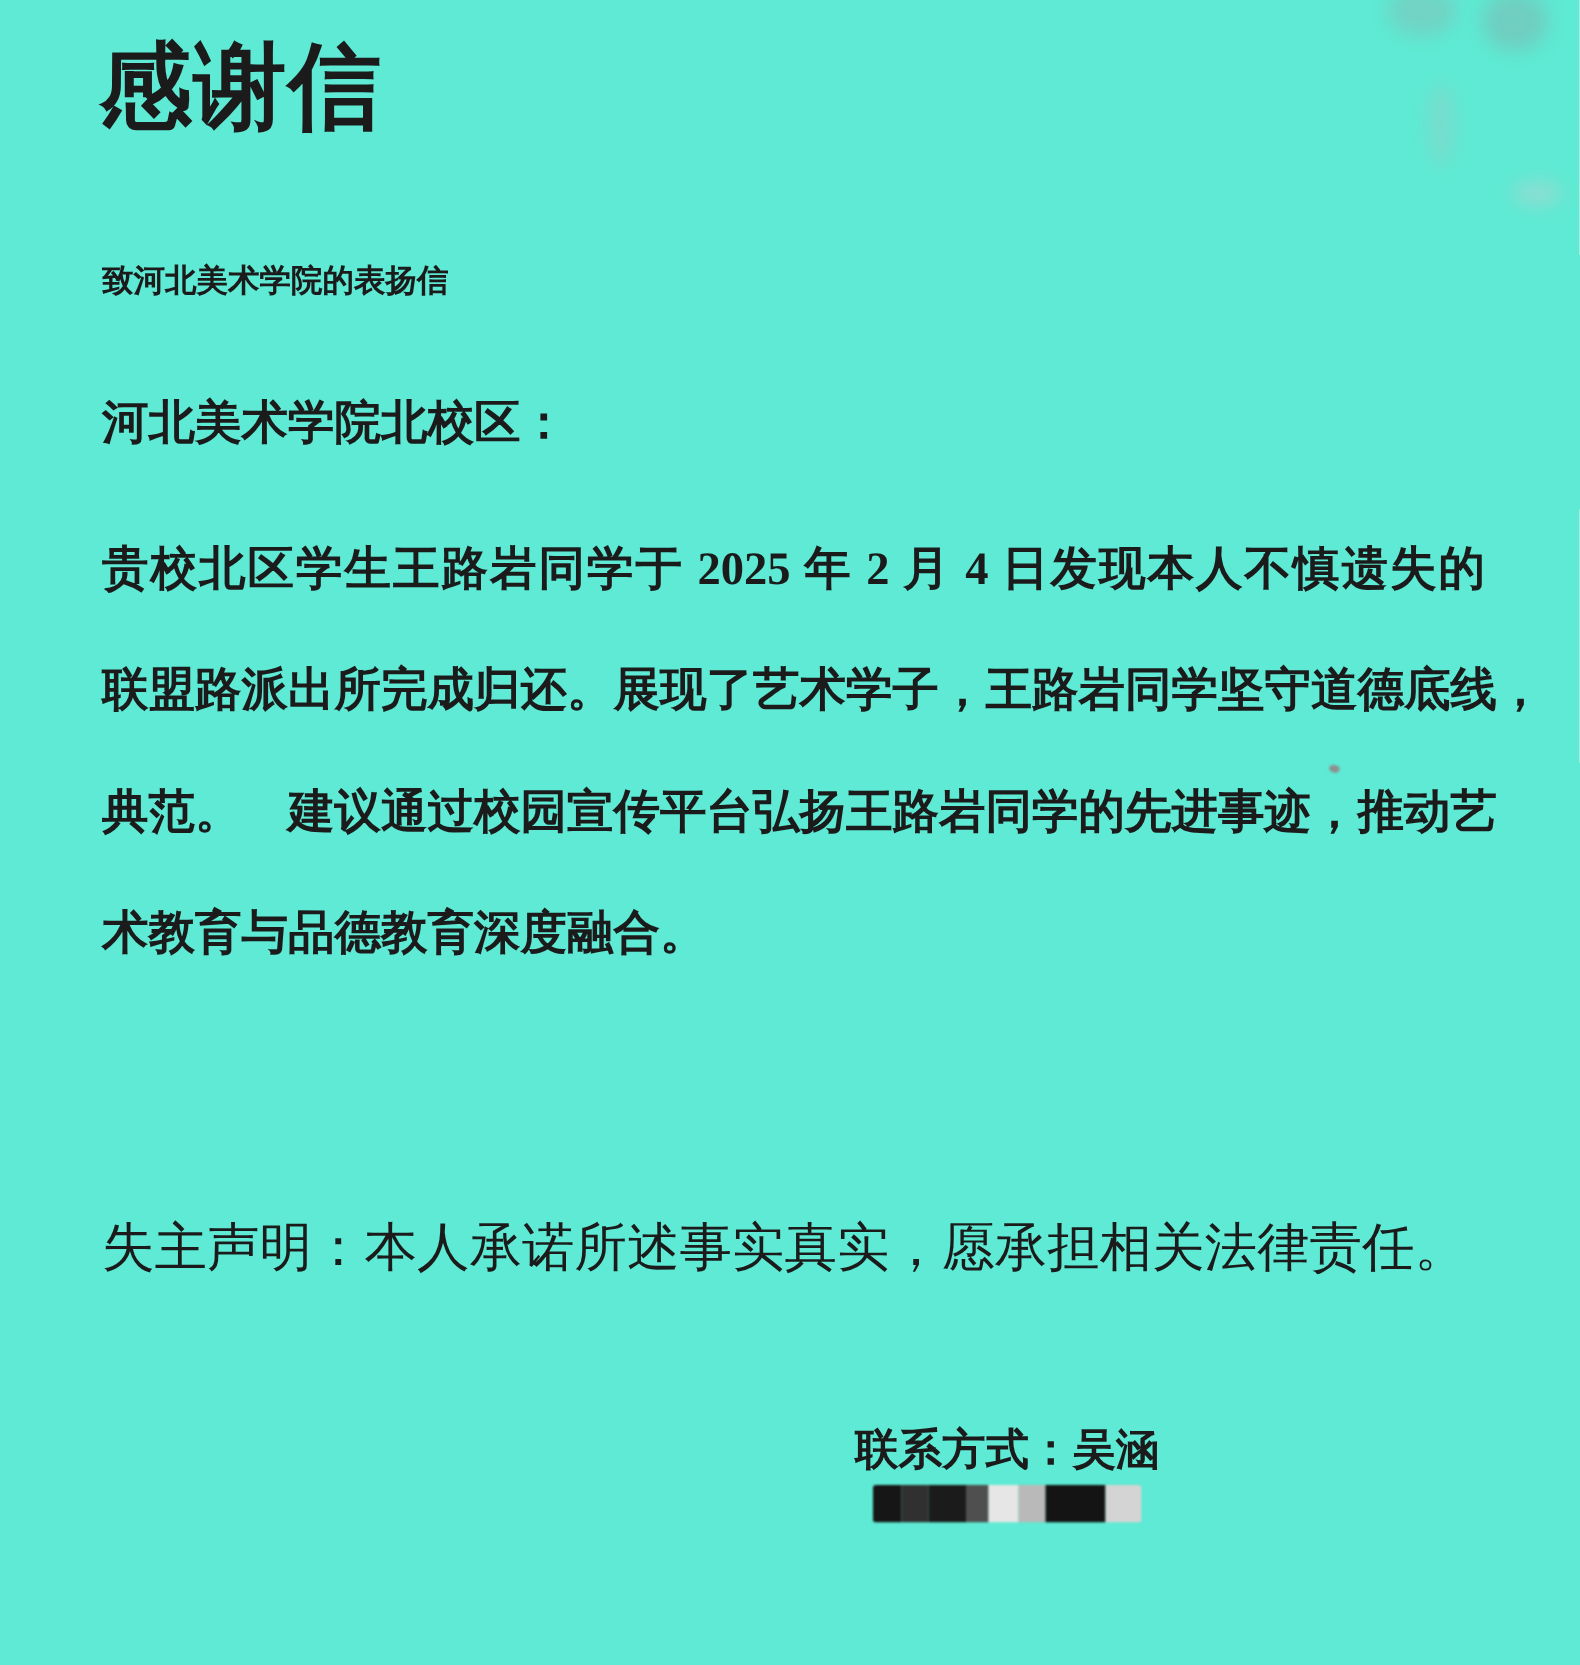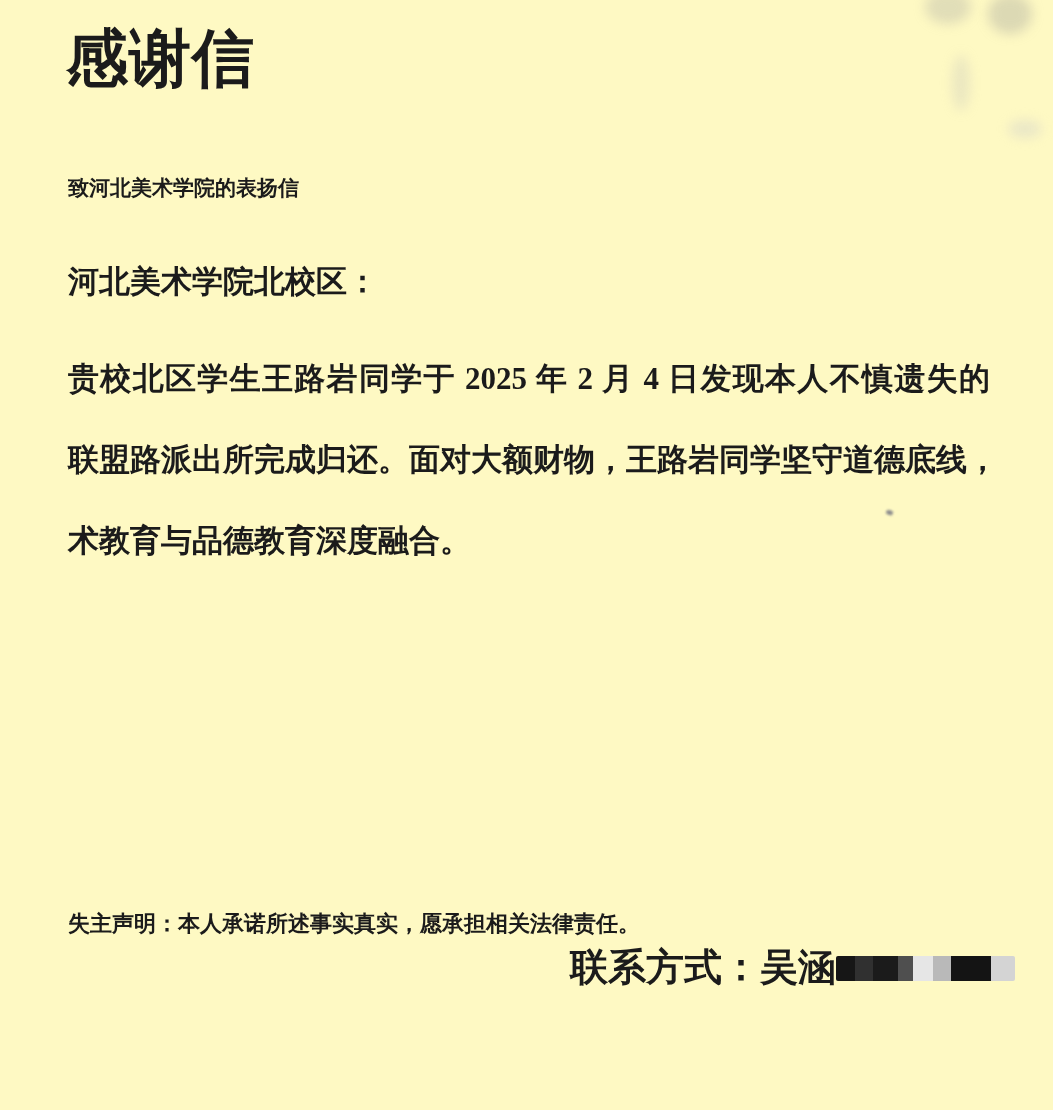--- a/index.html
+++ b/index.html
@@ -77,33 +77,34 @@
     text-align-last: justify;
     white-space: nowrap;
     font-family: Liberation Serif, serif;
   }
   .bline:last-child {
     text-align: center;
     text-align-last: left;
   }
   .declaration {
     position: absolute;
-    left: 68px; top: 904px;
-    font-size: 22px;
+    left: 68px; top: 812px;
+    font-size: 35px;
     line-height: 40px;
-    font-weight: 700;
+    font-weight: 400;
   }
   .contact-row {
     position: absolute;
     left: 570px; top: 946px;
     display: flex;
     align-items: center;
-    font-size: 38px;
+    font-size: 29px;
     line-height: 42px;
     font-weight: 700;
+    flex-direction: column;
   }
   .redaction {
     display: inline-flex;
     height: 25px;
     filter: blur(0.6px);
     border-radius: 2px;
     overflow: hidden;
     margin-top: 2px;
   }
   .redaction span { display: block; height: 100%; }
@@ -111,37 +112,38 @@
     position: absolute;
     left: 570px; top: 1038px;
     font-size: 31px;
     line-height: 42px;
     font-weight: 700;
   }
 </style>
 </head>
 <body>
 
-<div class="page" style="background: #fef9c3; color: rgb(27, 27, 27);">
+<div class="page" style="background: #5eead4; color: rgb(27, 27, 27);">
 
   <div class="smudge smudge-1"></div>
   <div class="smudge smudge-2"></div>
   <div class="smudge smudge-3"></div>
   <div class="smudge smudge-4"></div>
   <div class="speck"></div>
 
   <h1 class="title">感谢信</h1>
 
   <div class="subtitle">致河北美术学院的表扬信</div>
 
   <div class="salutation">河北美术学院北校区：</div>
 
   <div class="body-paragraph">
       <div class="bline">贵校北区学生王路岩同学于 2025 年 2 月 4 日发现本人不慎遗失的</div>
-      <div class="bline">联盟路派出所完成归还。面对大额财物，王路岩同学坚守道德底线，</div>
+      <div class="bline">联盟路派出所完成归还。展现了艺术学子，王路岩同学坚守道德底线，</div>
+      <div class="bline">典范。　建议通过校园宣传平台弘扬王路岩同学的先进事迹，推动艺</div>
       <div class="bline">术教育与品德教育深度融合。</div>
     </div>
 
   <div class="declaration">失主声明：本人承诺所述事实真实，愿承担相关法律责任。</div>
 
   <div class="contact-row">
     <span>联系方式：吴涵</span>
     <span class="redaction">
         <span style="width: 19px; background: rgb(22, 22, 22);"></span>
         <span style="width: 18px; background: rgb(48, 48, 48);"></span>

